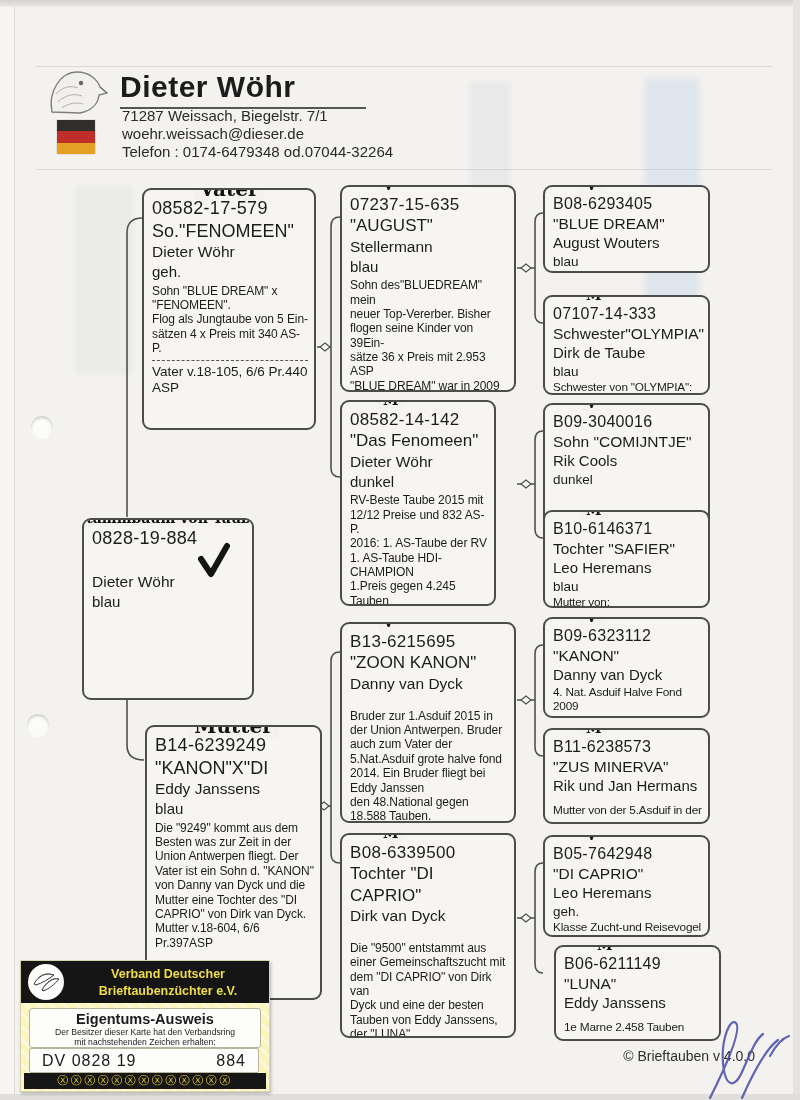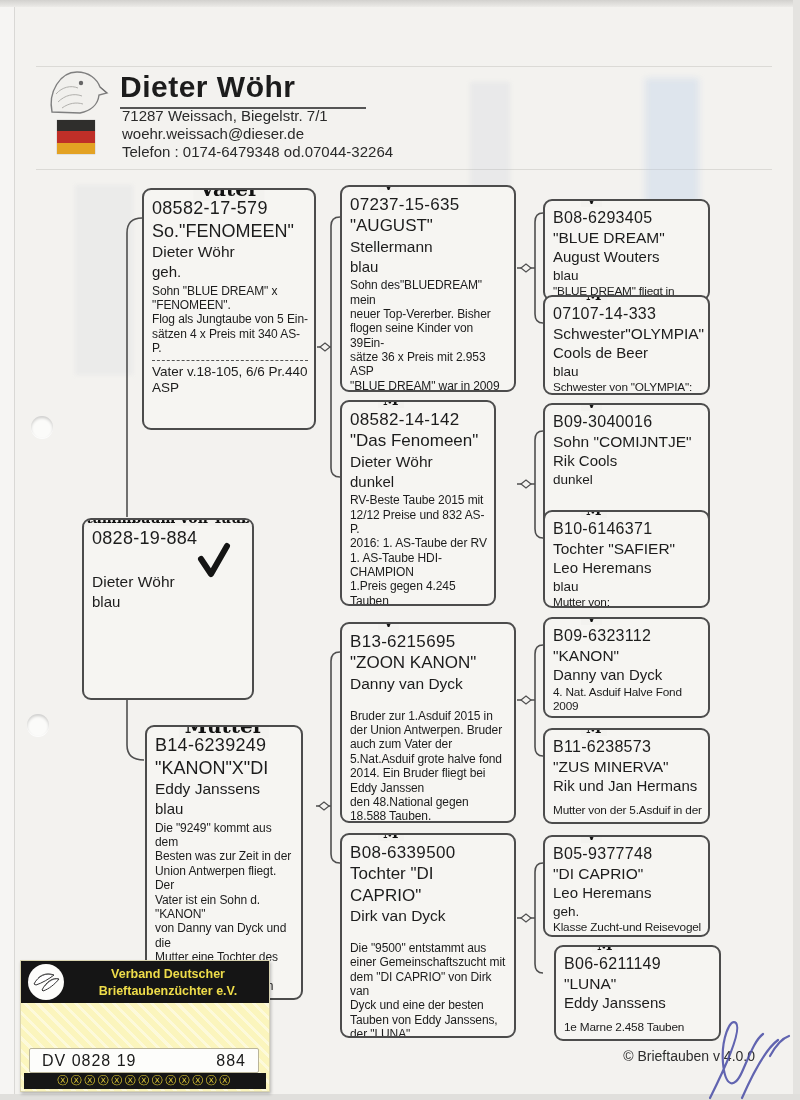--- a/index.html
+++ b/index.html
@@ -162,21 +162,21 @@
   <div class="pbox" style="left:82px;top:518px;width:172px;height:182px">
     <span class="btitle small">Stammbaum von Taube</span>
     <div class="ring" style="font-size:18px">0828-19-884</div>
     <svg id="checkmark" width="36" height="38" viewBox="0 0 36 38">
       <path d="M 5 17 L 15 32 L 31 4" fill="none" stroke="#141414" stroke-width="6" stroke-linecap="round" stroke-linejoin="round"></path>
     </svg>
     <div class="breeder" style="margin-top:22px">Dieter Wöhr</div>
     <div class="bcolor">blau</div>
   </div>
 
-  <div class="pbox" style="left:145px;top:725px;width:158px;height:275px">
+  <div class="pbox" style="left:145px;top:725px;width:177px;height:275px">
     <span class="btitle">Mutter</span>
     <div class="ring" style="font-size:18px">B14-6239249</div>
     <div class="bname" style="font-size:18px">"KANON"X"DI</div>
     <div class="breeder">Eddy Janssens</div>
     <div class="bcolor">blau</div>
     <div class="desc">Die "9249" kommt aus dem
 Besten was zur Zeit in der
 Union Antwerpen fliegt. Der
 Vater ist ein Sohn d. "KANON"
 von Danny van Dyck und die
@@ -239,34 +239,34 @@
     <div class="bname">Tochter "DI CAPRIO"</div>
     <div class="breeder">Dirk van Dyck</div>
     <div class="desc gap">Die "9500" entstammt aus
 einer Gemeinschaftszucht mit
 dem "DI CAPRIO" von Dirk van
 Dyck und eine der besten
 Tauben von Eddy Janssens,
 der "LUNA".</div>
   </div>
 
-  <div class="pbox g3" style="left:543px;top:199px;width:167px;height:102px">
+  <div class="pbox g3" style="left:543px;top:185px;width:167px;height:88px">
     <span class="vm">V</span>
     <div class="ring">B08-6293405</div>
     <div class="bname">"BLUE DREAM"</div>
     <div class="breeder">August Wouters</div>
     <div class="bcolor">blau</div>
     <div class="note">"BLUE DREAM" fliegt in 2008</div>
   </div>
 
   <div class="pbox g3" style="left:543px;top:295px;width:167px;height:100px">
     <span class="vm">M</span>
     <div class="ring">07107-14-333</div>
     <div class="bname">Schwester"OLYMPIA"</div>
-    <div class="breeder">Cools de Beer</div>
+    <div class="breeder">Dirk de Taube</div>
     <div class="bcolor">blau</div>
     <div class="note">Schwester von "OLYMPIA":</div>
   </div>
 
   <div class="pbox g3" style="left:543px;top:403px;width:167px;height:128px">
     <span class="vm">V</span>
     <div class="ring">B09-3040016</div>
     <div class="bname">Sohn "COMIJNTJE"</div>
     <div class="breeder">Rik Cools</div>
     <div class="bcolor">dunkel</div>
@@ -293,21 +293,21 @@
   <div class="pbox g3" style="left:543px;top:728px;width:167px;height:96px">
     <span class="vm">M</span>
     <div class="ring">B11-6238573</div>
     <div class="bname">"ZUS MINERVA"</div>
     <div class="breeder">Rik und Jan Hermans</div>
     <div class="note">Mutter von der 5.Asduif in der</div>
   </div>
 
   <div class="pbox g3" style="left:543px;top:835px;width:167px;height:102px">
     <span class="vm">V</span>
-    <div class="ring">B05-9377748</div>
+    <div class="ring">B05-7642948</div>
     <div class="bname">"DI CAPRIO"</div>
     <div class="breeder">Leo Heremans</div>
     <div class="bcolor">geh.</div>
     <div class="note">Klasse Zucht-und Reisevogel</div>
   </div>
 
   <div class="pbox g3" style="left:554px;top:945px;width:167px;height:96px">
     <span class="vm">M</span>
     <div class="ring">B06-6211149</div>
     <div class="bname">"LUNA"</div>
@@ -323,20 +323,25 @@
           <path d="M 6 20 C 10 12 18 8 26 11 C 21 15 14 19 8 21 Z" fill="#fff" stroke="#333" stroke-width="1"></path>
           <path d="M 14 26 C 18 18 25 13 31 15 C 27 20 21 25 15 27 Z" fill="#fff" stroke="#333" stroke-width="1"></path>
           <path d="M 10 14 C 14 10 20 9 24 11 M 17 22 C 21 17 26 14 30 15" fill="none" stroke="#555" stroke-width=".7"></path>
         </svg>
       </div>
       <div id="card-org">
         <div>Verband Deutscher</div>
         <div>Brieftaubenzüchter e.V.</div>
       </div>
     </div>
+    <div id="card-title-box">
+      <div id="card-title">Eigentums-Ausweis</div>
+      <div class="card-sub">Der Besitzer dieser Karte hat den Verbandsring</div>
+      <div class="card-sub">mit nachstehenden Zeichen erhalten:</div>
+    </div>
     <div id="card-ring-box">
       <span class="card-ring-text">DV 0828 19</span>
       <span class="card-ring-text">884</span>
     </div>
     <div id="card-bottom-band">ⓧⓧⓧⓧⓧⓧⓧⓧⓧⓧⓧⓧⓧ</div>
   </div>
 
   <div id="copyright">© Brieftauben v 4.0.0</div>
   <svg id="signature" width="112" height="90" viewBox="0 0 112 90">
     <g fill="none" stroke="#4d51a8" stroke-width="2.2" opacity=".88" stroke-linecap="round">

